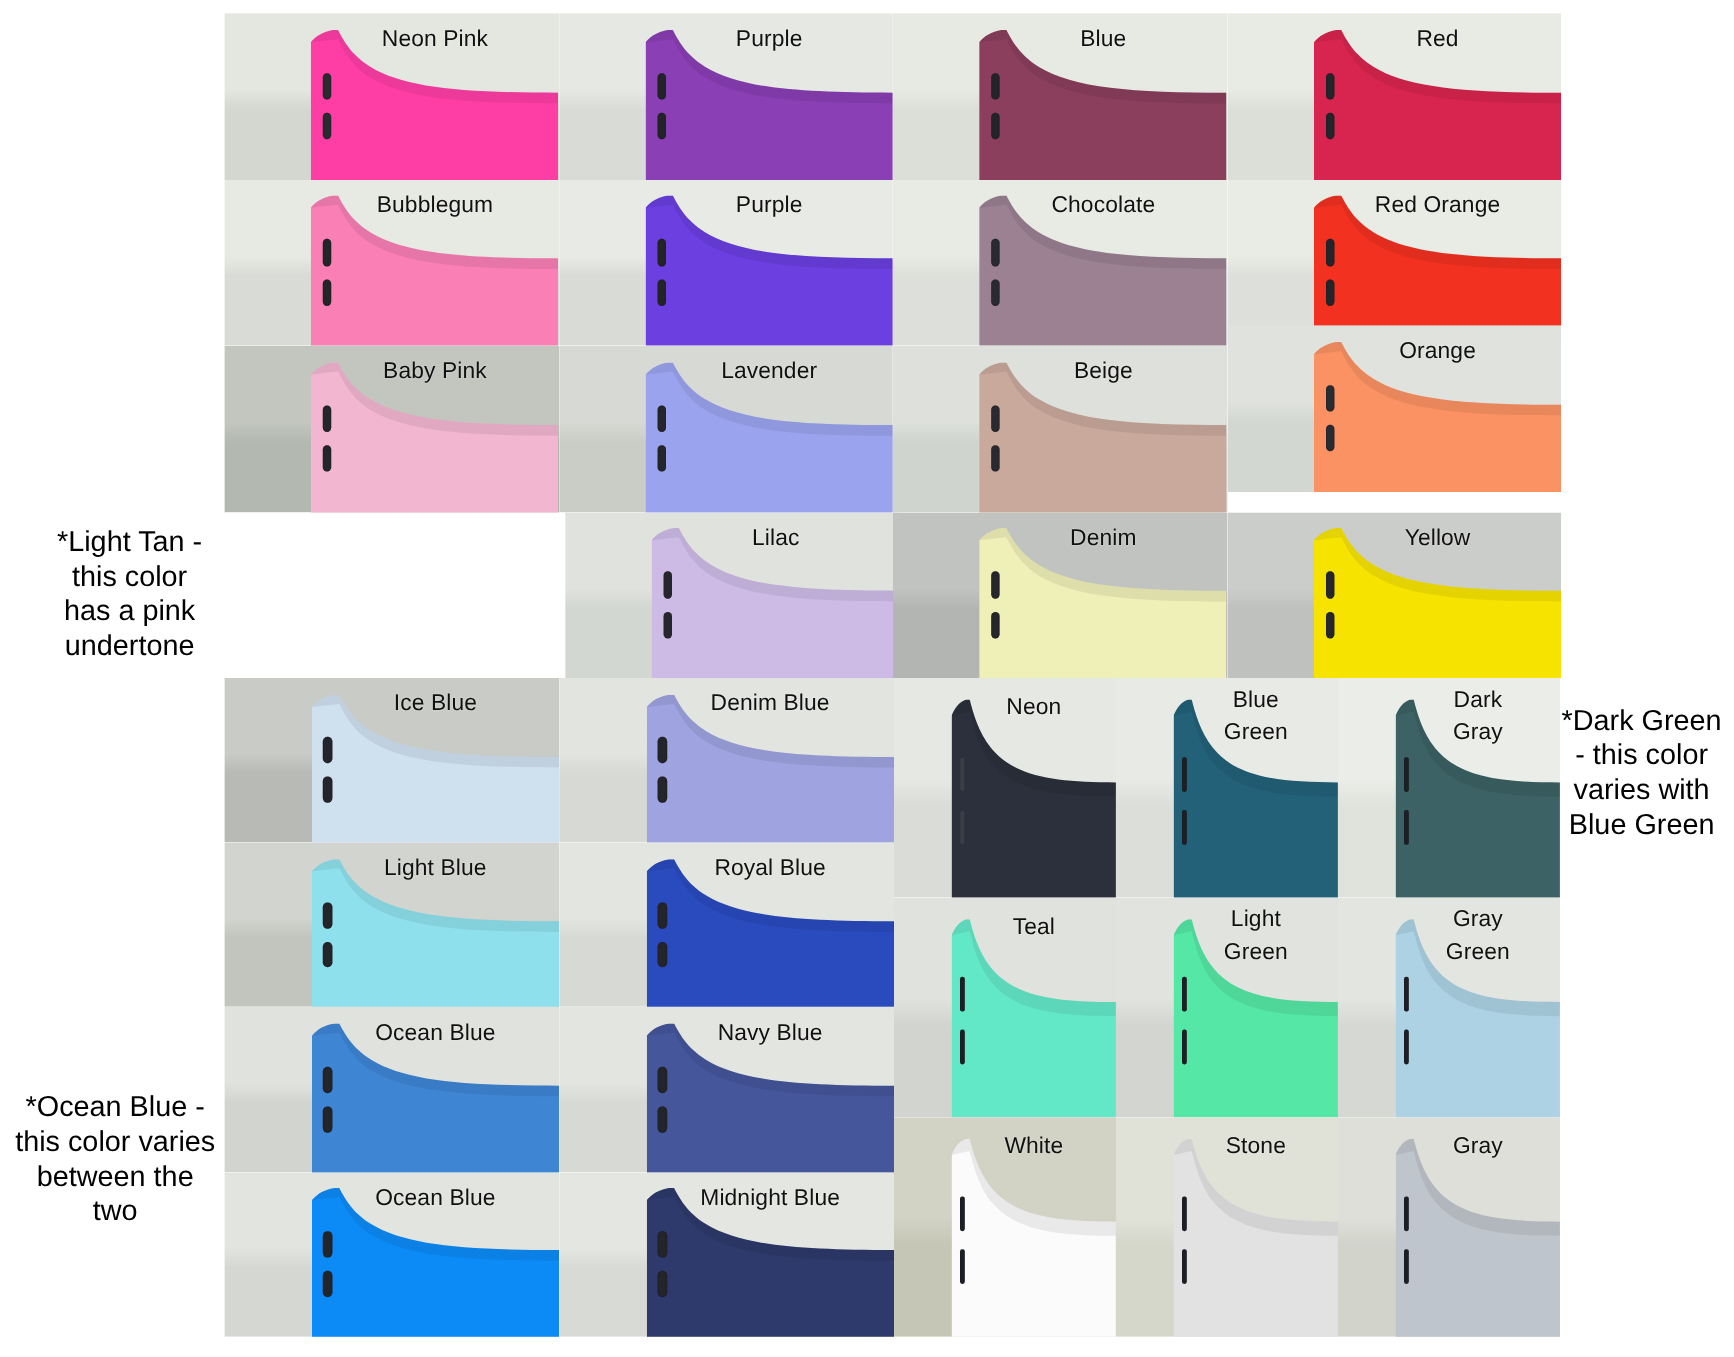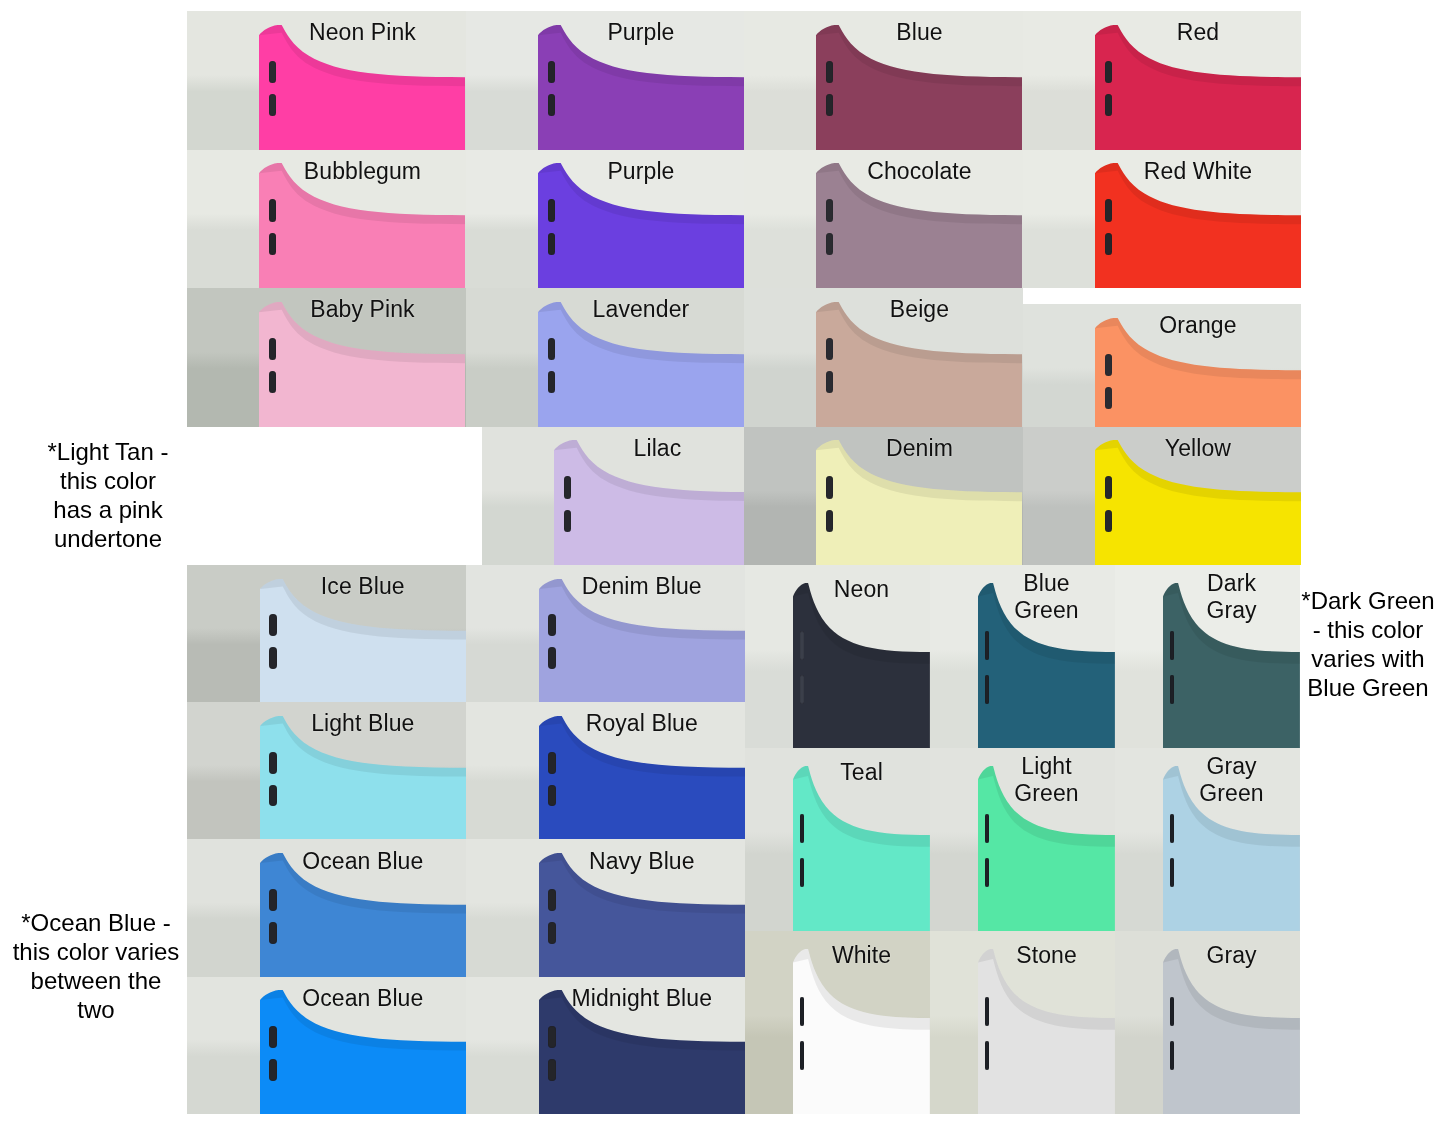--- a/index.html
+++ b/index.html
@@ -41,21 +41,21 @@
   .cell .slot.s1{left:29.5%;top:36%;width:2.6%;height:16%;}
   .cell .slot.s2{left:29.5%;top:60%;width:2.6%;height:16%;}
   
   .cell .label{
     position:absolute;
     right:5%;
     top:6%;
     width:64%;
     text-align:center;
     color:#111111;
-    font-size:23px;
+    font-size:19px;
     line-height:27px;
     letter-spacing:.1px;
     white-space:pre-line;
     text-shadow:0 0 2px rgba(255,255,255,.45);
   }
   .cell.two-line .label{top:3%;}
 
   
   .note{
     position:absolute;
@@ -157,21 +157,21 @@
     <div class="cell" style="left: 1022.5px; top: 149.5px; width: 278.5px; height: 138.5px;">
       <div class="bg" style="background: linear-gradient(rgb(233, 235, 229) 0%, rgb(233, 235, 229) 46%, rgb(221, 224, 218) 58%, rgb(221, 224, 218) 100%);"></div>
       <div class="band">
         <svg viewBox="0 0 100 100" preserveAspectRatio="none">
           <path d="M0,8 C2,4 5,1 9,0 L11,0 C13,6 16,16 24,24 C38,38 62,41 100,41 L100,100 L0,100 Z" fill="#F23120"></path>
           <path d="M0,8 C2,4 5,1 9,0 L11,0 C13,6 16,16 24,24 C38,38 62,41 100,41 L100,48 C62,48 38,45 24,31 C16,23 13,12 11,6 Z" fill="rgba(0,0,0,0.07)"></path>
         </svg>
       </div>
       <div class="slot s1" style="background: rgb(36, 37, 41);"></div>
       <div class="slot s2" style="background: rgb(36, 37, 41);"></div>
-      <div class="label">Red White</div>
+      <div class="label">Red Orange</div>
     </div>
     <div class="cell" style="left: 187px; top: 288px; width: 278.5px; height: 138.5px;">
       <div class="bg" style="background: linear-gradient(rgb(194, 198, 191) 0%, rgb(194, 198, 191) 46%, rgb(179, 184, 176) 58%, rgb(179, 184, 176) 100%);"></div>
       <div class="band">
         <svg viewBox="0 0 100 100" preserveAspectRatio="none">
           <path d="M0,8 C2,4 5,1 9,0 L11,0 C13,6 16,16 24,24 C38,38 62,41 100,41 L100,100 L0,100 Z" fill="#F2B6D0"></path>
           <path d="M0,8 C2,4 5,1 9,0 L11,0 C13,6 16,16 24,24 C38,38 62,41 100,41 L100,48 C62,48 38,45 24,31 C16,23 13,12 11,6 Z" fill="rgba(0,0,0,0.07)"></path>
         </svg>
       </div>
       <div class="slot s1" style="background: rgb(37, 38, 43);"></div>
@@ -195,33 +195,33 @@
       <div class="band">
         <svg viewBox="0 0 100 100" preserveAspectRatio="none">
           <path d="M0,8 C2,4 5,1 9,0 L11,0 C13,6 16,16 24,24 C38,38 62,41 100,41 L100,100 L0,100 Z" fill="#C9A99B"></path>
           <path d="M0,8 C2,4 5,1 9,0 L11,0 C13,6 16,16 24,24 C38,38 62,41 100,41 L100,48 C62,48 38,45 24,31 C16,23 13,12 11,6 Z" fill="rgba(0,0,0,0.07)"></path>
         </svg>
       </div>
       <div class="slot s1" style="background: rgb(42, 43, 49);"></div>
       <div class="slot s2" style="background: rgb(42, 43, 49);"></div>
       <div class="label">Beige</div>
     </div>
-    <div class="cell" style="left: 1022.5px; top: 304px; width: 278.5px; height: 138.5px;">
+    <div class="cell" style="left: 1022.5px; top: 271px; width: 278.5px; height: 138.5px;">
       <div class="bg" style="background: linear-gradient(rgb(223, 226, 221) 0%, rgb(223, 226, 221) 46%, rgb(211, 215, 210) 58%, rgb(211, 215, 210) 100%);"></div>
       <div class="band">
         <svg viewBox="0 0 100 100" preserveAspectRatio="none">
           <path d="M0,8 C2,4 5,1 9,0 L11,0 C13,6 16,16 24,24 C38,38 62,41 100,41 L100,100 L0,100 Z" fill="#FB9263"></path>
           <path d="M0,8 C2,4 5,1 9,0 L11,0 C13,6 16,16 24,24 C38,38 62,41 100,41 L100,48 C62,48 38,45 24,31 C16,23 13,12 11,6 Z" fill="rgba(0,0,0,0.07)"></path>
         </svg>
       </div>
       <div class="slot s1" style="background: rgb(42, 43, 49);"></div>
       <div class="slot s2" style="background: rgb(42, 43, 49);"></div>
       <div class="label">Orange</div>
     </div>
-    <div class="cell" style="left: 482px; top: 426.5px; width: 278.5px; height: 138.5px;">
+    <div class="cell" style="left: 471px; top: 426.5px; width: 278.5px; height: 138.5px;">
       <div class="bg" style="background: linear-gradient(rgb(224, 226, 221) 0%, rgb(224, 226, 221) 46%, rgb(211, 215, 209) 58%, rgb(211, 215, 209) 100%);"></div>
       <div class="band">
         <svg viewBox="0 0 100 100" preserveAspectRatio="none">
           <path d="M0,8 C2,4 5,1 9,0 L11,0 C13,6 16,16 24,24 C38,38 62,41 100,41 L100,100 L0,100 Z" fill="#CDBBE6"></path>
           <path d="M0,8 C2,4 5,1 9,0 L11,0 C13,6 16,16 24,24 C38,38 62,41 100,41 L100,48 C62,48 38,45 24,31 C16,23 13,12 11,6 Z" fill="rgba(0,0,0,0.07)"></path>
         </svg>
       </div>
       <div class="slot s1" style="background: rgb(38, 39, 44);"></div>
       <div class="slot s2" style="background: rgb(38, 39, 44);"></div>
       <div class="label">Lilac</div>

